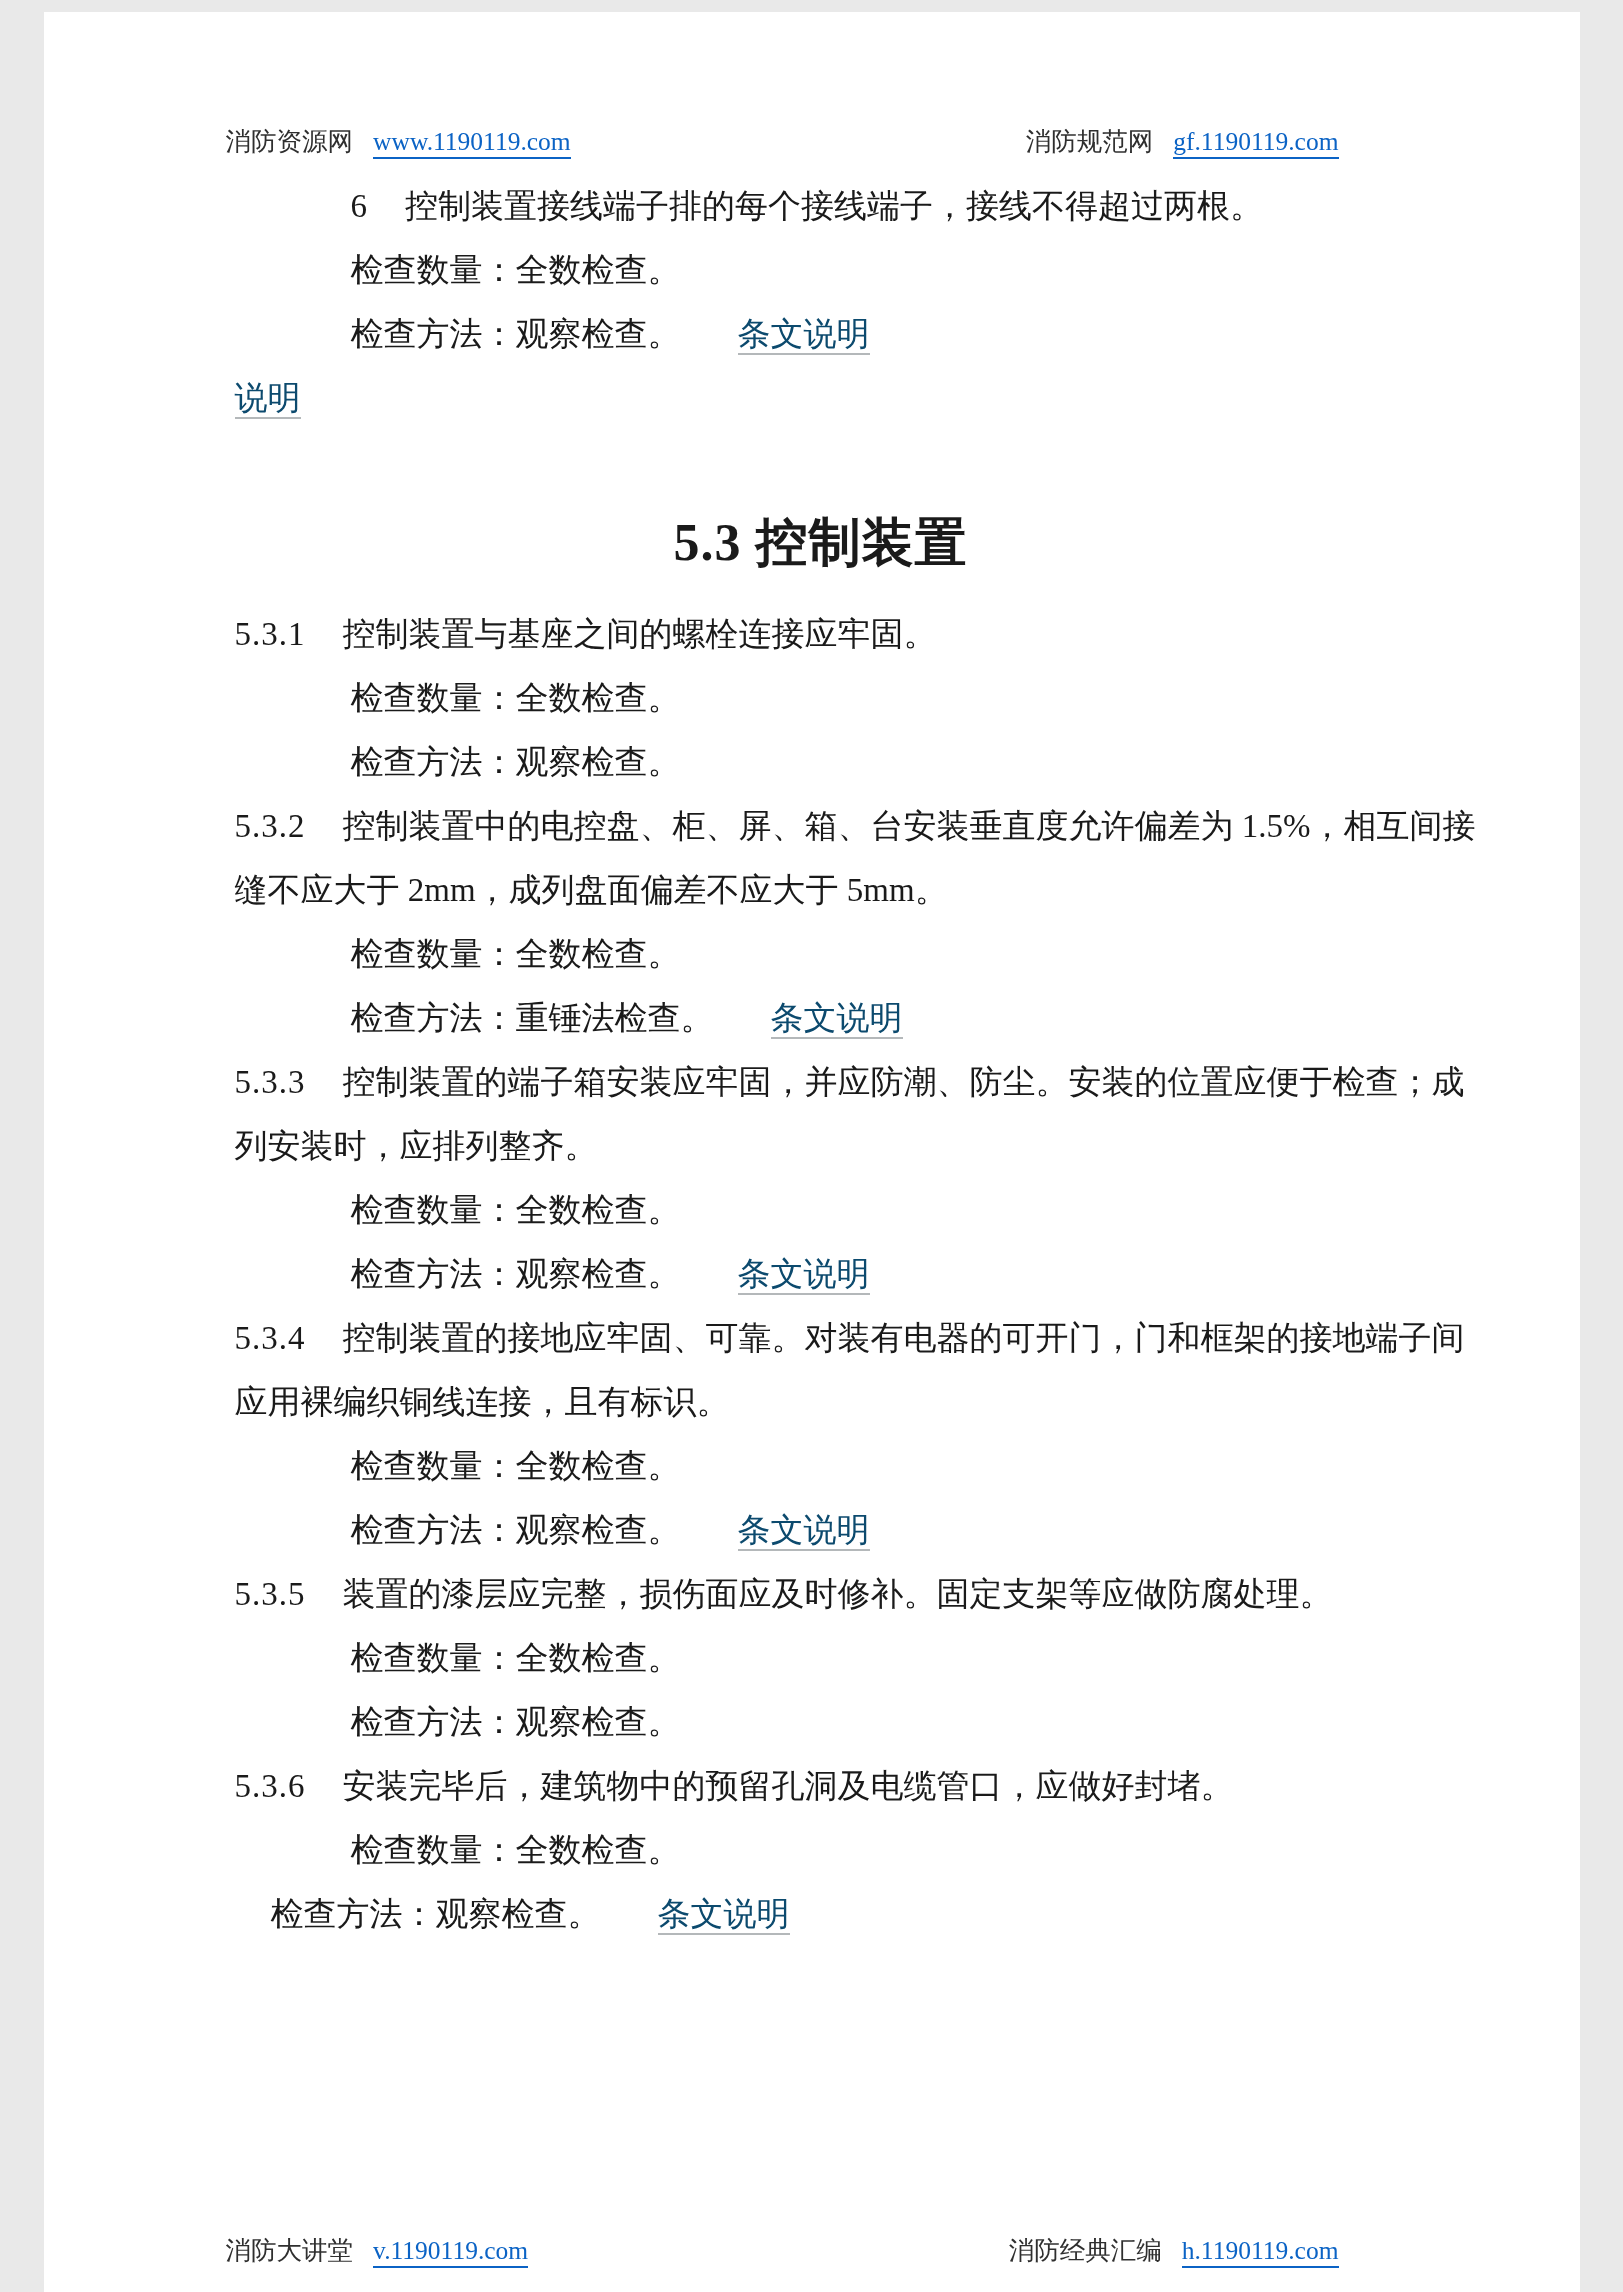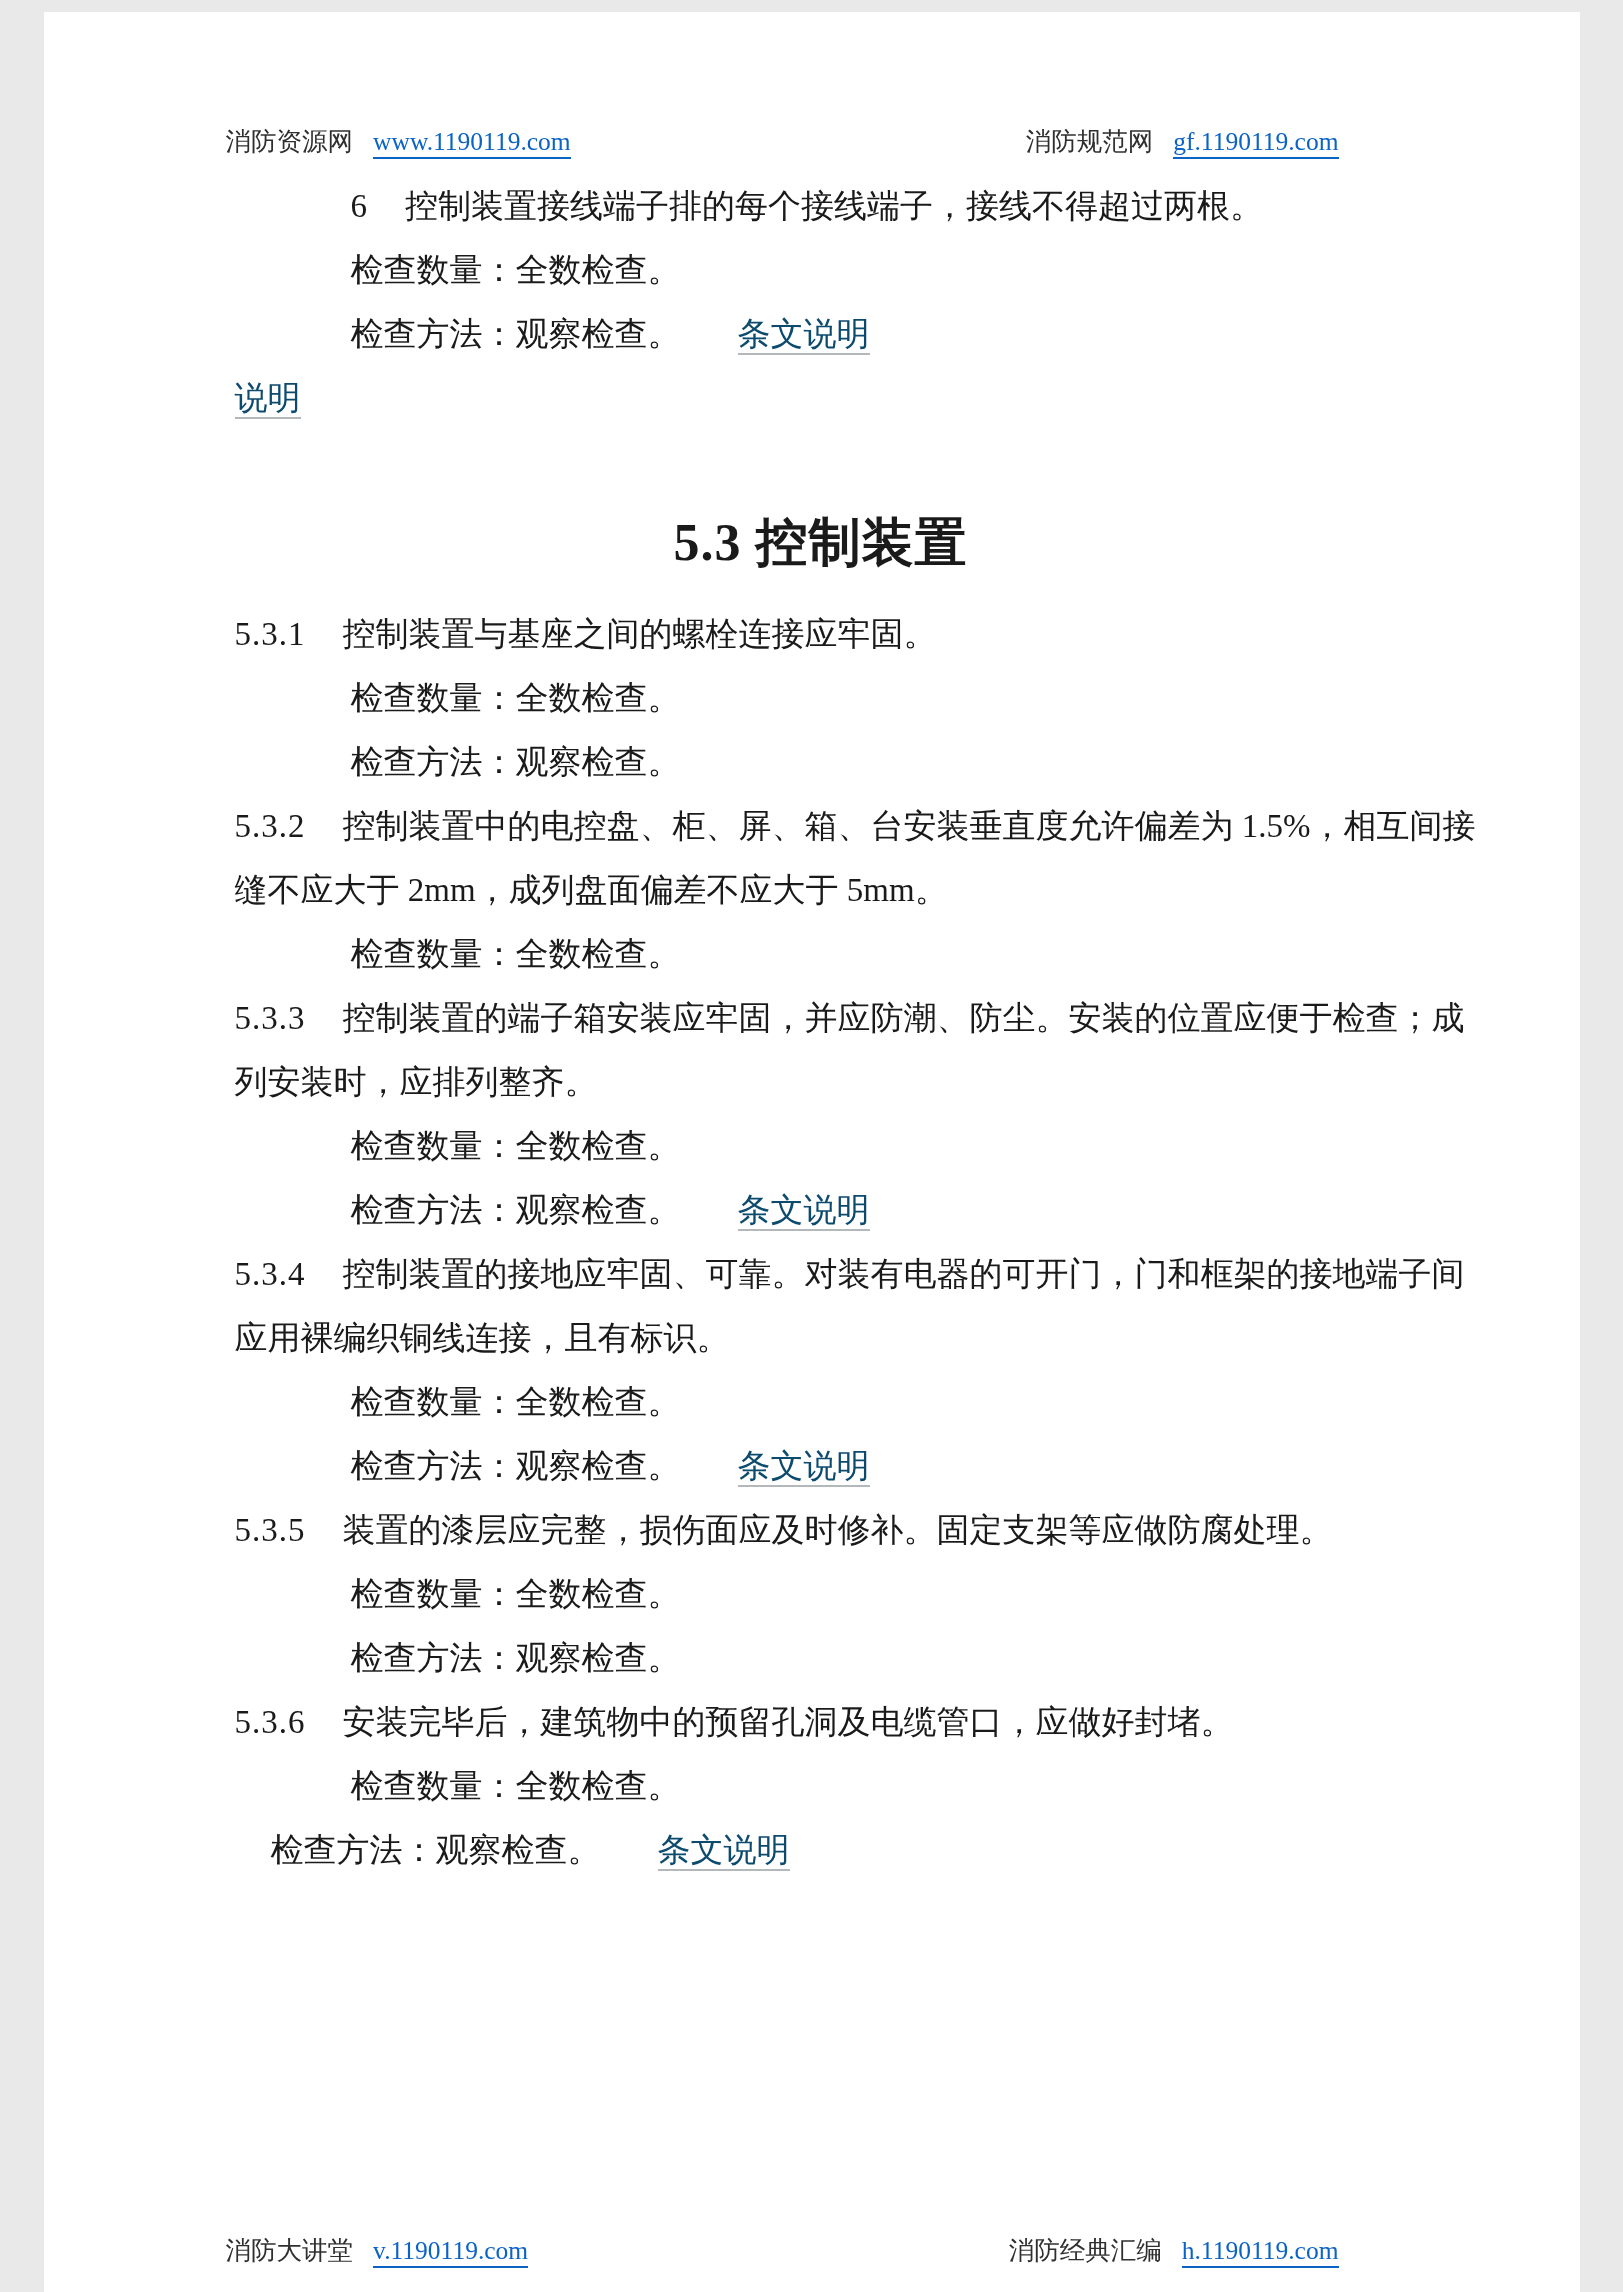--- a/index.html
+++ b/index.html
@@ -80,20 +80,21 @@
         <div class="row ind0"><span class="note flush">说明</span></div>
       </div>
     <div class="heading">5.3 控制装置</div>
     <div id="lines-main">
         <div class="row ind0"><span class="num">5.3.1</span><span class="txt">控制装置与基座之间的螺栓连接应牢固。</span></div>
         <div class="row ind2"><span class="txt">检查数量：全数检查。</span></div>
         <div class="row ind2"><span class="txt">检查方法：观察检查。</span></div>
         <div class="row ind0"><span class="num">5.3.2</span><span class="txt">控制装置中的电控盘、柜、屏、箱、台安装垂直度允许偏差为 1.5%，相互间接</span></div>
         <div class="row ind0"><span class="txt">缝不应大于 2mm，成列盘面偏差不应大于 5mm。</span></div>
         <div class="row ind2"><span class="txt">检查数量：全数检查。</span></div>
+        <div class="row ind2"><span class="txt">检查方法：重锤法检查。</span><span class="note">条文说明</span></div>
         <div class="row ind0"><span class="num">5.3.3</span><span class="txt">控制装置的端子箱安装应牢固，并应防潮、防尘。安装的位置应便于检查；成</span></div>
         <div class="row ind0"><span class="txt">列安装时，应排列整齐。</span></div>
         <div class="row ind2"><span class="txt">检查数量：全数检查。</span></div>
         <div class="row ind2"><span class="txt">检查方法：观察检查。</span><span class="note">条文说明</span></div>
         <div class="row ind0"><span class="num">5.3.4</span><span class="txt">控制装置的接地应牢固、可靠。对装有电器的可开门，门和框架的接地端子间</span></div>
         <div class="row ind0"><span class="txt">应用裸编织铜线连接，且有标识。</span></div>
         <div class="row ind2"><span class="txt">检查数量：全数检查。</span></div>
         <div class="row ind2"><span class="txt">检查方法：观察检查。</span><span class="note">条文说明</span></div>
         <div class="row ind0"><span class="num">5.3.5</span><span class="txt">装置的漆层应完整，损伤面应及时修补。固定支架等应做防腐处理。</span></div>
         <div class="row ind2"><span class="txt">检查数量：全数检查。</span></div>

